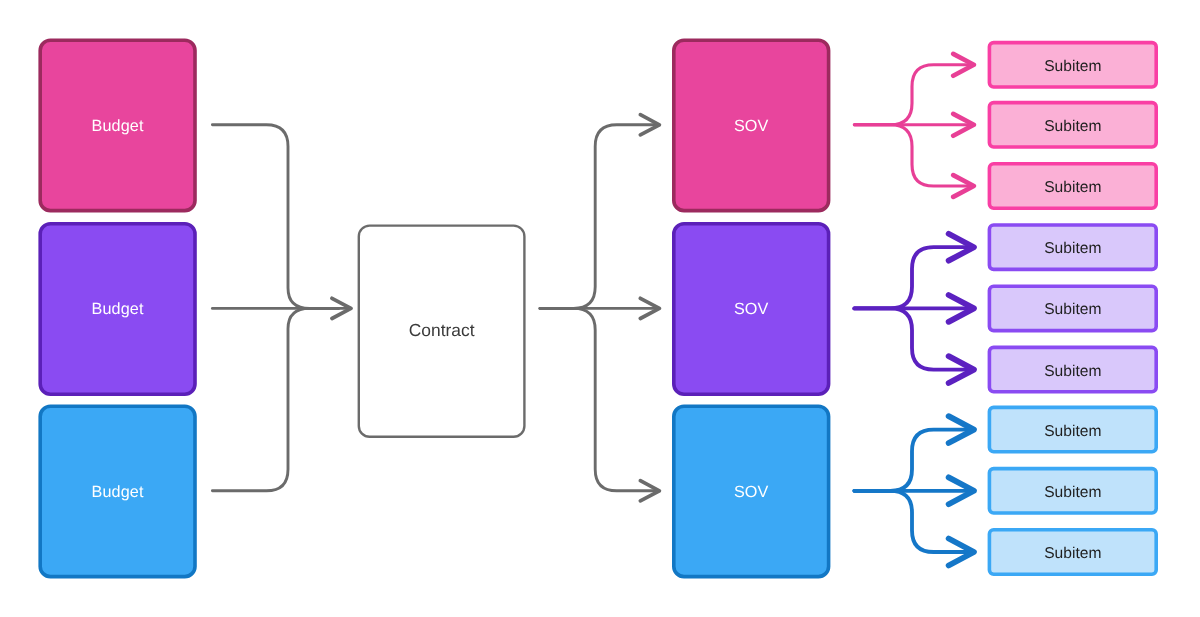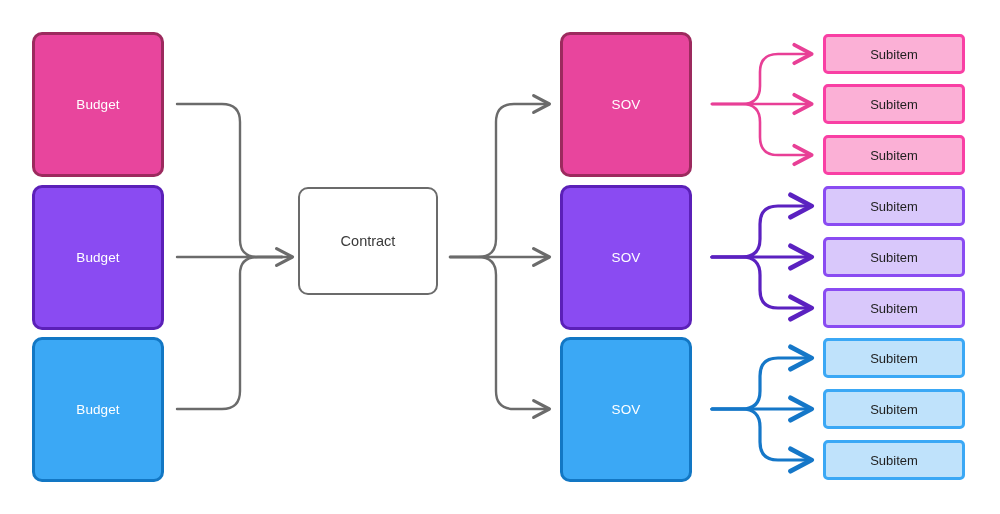--- a/index.html
+++ b/index.html
@@ -38,21 +38,21 @@
     height: 145px;
     border-radius: 10px;
     border-style: solid;
     border-width: 3px;
     color: #ffffff;
     font-size: 13.5px;
     letter-spacing: .1px;
   }
   .contract-node {
     width: 140px;
-    height: 108px;
+    height: 178px;
     border-radius: 10px;
     border: 2.5px solid #6b6b6b;
     background: #ffffff;
     color: #3a3a3a;
     font-size: 14.5px;
   }
   .sub-node {
     width: 142px;
     height: 40px;
     border-radius: 5px;

